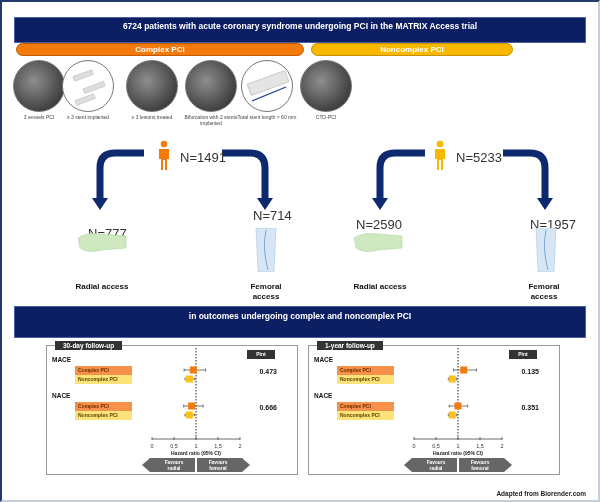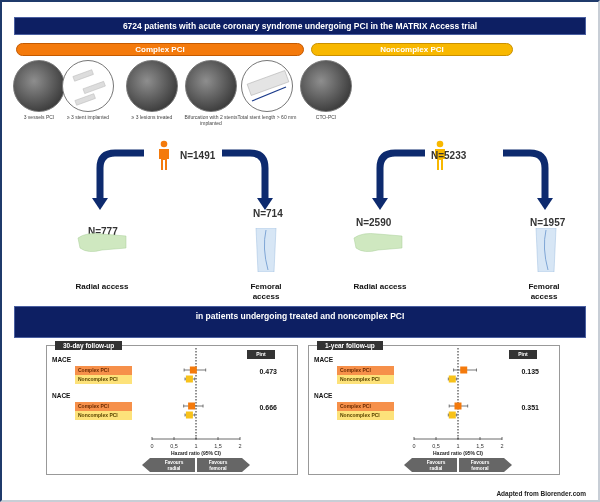--- a/index.html
+++ b/index.html
@@ -1,30 +1,30 @@
 <!DOCTYPE html>
 <html><head>
 <meta charset="utf-8">
 <style>
   * { box-sizing: border-box; margin: 0; padding: 0; }
   html, body { width: 600px; height: 502px; background: #ffffff; overflow: hidden; }
   body { font-family: "Liberation Sans", sans-serif; position: relative; }
   .frame { position: absolute; left: 0; top: 0; width: 600px; height: 502px; border: 2px solid #1f3a6b; border-right-color:#c8ced6; border-bottom-color:#c8ced6; }
   .banner { position: absolute; left: 14px; width: 572px; background: #0d1f63; color: #fff; font-weight: bold; text-align: center; border: 1px solid #4a5fa0; }
-  .banner.top { top: 17px; height: 18px; font-size: 8.5px; line-height: 17px; }
+  .banner.top { top: 17px; height: 26px; font-size: 8.5px; line-height: 17px; }
   .banner.mid { top: 306px; height: 32px; font-size: 8.5px; line-height: 13px; padding-top: 3px; }
   .pill { position: absolute; top: 43px; height: 13px; border-radius: 7px; color: #fff; font-weight: bold; font-size: 8px; text-align: center; line-height: 12px; }
   .pill.complex { left: 16px; width: 288px; background: #f47a0c; border: 1px solid #c45a00; }
   .pill.noncomplex { left: 311px; width: 202px; background: #f8b800; border: 1px solid #c99000; }
   .circle { position: absolute; top: 60px; width: 52px; height: 52px; border-radius: 50%; border: 1px solid #777; overflow: hidden; }
   .circle.xray { background: radial-gradient(circle at 40% 40%, #8e8e8e, #3c3c3c 75%); }
   .circle.stent { background: #fff; }
   .clabel { position: absolute; top: 114px; width: 62px; font-size: 5px; color: #444; text-align: center; line-height: 6px; }
   .person { position: absolute; top: 140px; }
-  .nlabel { position: absolute; font-size: 10px; font-weight: bold; color: #333; }
+  .nlabel { position: absolute; font-size: 13px; font-weight: normal; color: #333; }
   .access { position: absolute; top: 282px; width: 60px; text-align: center; font-size: 8px; font-weight: bold; color: #111; line-height: 10px; }
   .arm { position: absolute; top: 228px; width: 52px; height: 30px; }
   .leg { position: absolute; top: 228px; width: 28px; height: 44px; }
   .panel { position: absolute; top: 345px; width: 252px; height: 130px; border: 1px solid #999; background: #fff; }
   .panel-title { position: absolute; top: -5px; left: 8px; background: #333; color: #fff; font-size: 6.5px; font-weight: bold; padding: 1px 8px; }
   .pint { position: absolute; top: 4px; right: 22px; width: 28px; height: 9px; background: #333; color: #fff; font-size: 5px; text-align: center; line-height: 9px; font-weight: bold; }
   .outcome { position: absolute; left: 5px; font-size: 6.5px; font-weight: bold; color: #111; }
   .grp { position: absolute; left: 28px; width: 57px; height: 9px; font-size: 5px; font-weight: bold; line-height: 9px; padding-left: 3px; color: #5a3a00; }
   .grp.c { background: #f6904a; color:#6b2b00; }
   .grp.n { background: #fde27a; color:#5a4500; }
@@ -86,21 +86,21 @@
 <svg class="person" style="left:157px" width="14" height="30">
   <circle cx="7" cy="4" r="3.3" fill="#f47a0c"></circle>
     <path d="M2 9 H12 V19 H10 V30 H8 V20 H6 V30 H4 V19 H2 Z" fill="#f47a0c"></path>
 </svg>
 <svg class="person" style="left:433px" width="14" height="30">
   <circle cx="7" cy="4" r="3.3" fill="#f8b800"></circle>
     <path d="M2 9 H12 V19 H10 V30 H8 V20 H6 V30 H4 V19 H2 Z" fill="#f8b800"></path>
 </svg>
 
 <div class="nlabel" style="left:180px;top:150px">N=1491</div>
-<div class="nlabel" style="left:431px;top:150px">N=5233</div>
+<div class="nlabel" style="left:456px;top:150px">N=5233</div>
 <div class="nlabel" style="left:88px;top:226px">N=777</div>
 <div class="nlabel" style="left:253px;top:208px">N=714</div>
 <div class="nlabel" style="left:356px;top:217px">N=2590</div>
 <div class="nlabel" style="left:530px;top:217px">N=1957</div>
 
 <svg class="arm" style="left:76px">
     <path d="M2 10 Q10 4 26 6 L50 8 L50 20 L26 22 Q12 26 4 20 Z" fill="#cfe8c0" stroke="#a8cf98" stroke-width="0.5"></path>
   </svg>
 <svg class="leg" style="left:252px">
     <path d="M4 0 H24 L22 44 H6 Z" fill="#d7e6f5" stroke="#9fbfe0" stroke-width="0.5"></path>
@@ -113,21 +113,21 @@
     <path d="M4 0 H24 L22 44 H6 Z" fill="#d7e6f5" stroke="#9fbfe0" stroke-width="0.5"></path>
     <path d="M14 2 Q10 20 16 42" stroke="#7fa6d6" fill="none" stroke-width="1"></path>
   </svg>
 
 <div class="access" style="left:72px">Radial access</div>
 <div class="access" style="left:236px">Femoral access</div>
 <div class="access" style="left:350px">Radial access</div>
 <div class="access" style="left:514px">Femoral access</div>
 
 <div class="banner mid">
-  <div>in patients undergoing treated and noncomplex PCI</div>
+  <div>in outcomes undergoing complex and noncomplex PCI</div>
 </div>
 
 <div class="panel" id="panel0" style="left:46px">
   <div class="panel-title">30-day follow-up</div>
   <div class="pint">Pint</div>
   <div class="outcome" style="top:10px">MACE</div>
   <div class="grp c" style="top:20px">Complex PCI</div>
   <div class="grp n" style="top:29px">Noncomplex PCI</div>
   <div class="pval" style="top:22px">0.473</div>
   <div class="outcome" style="top:46px">NACE</div>

